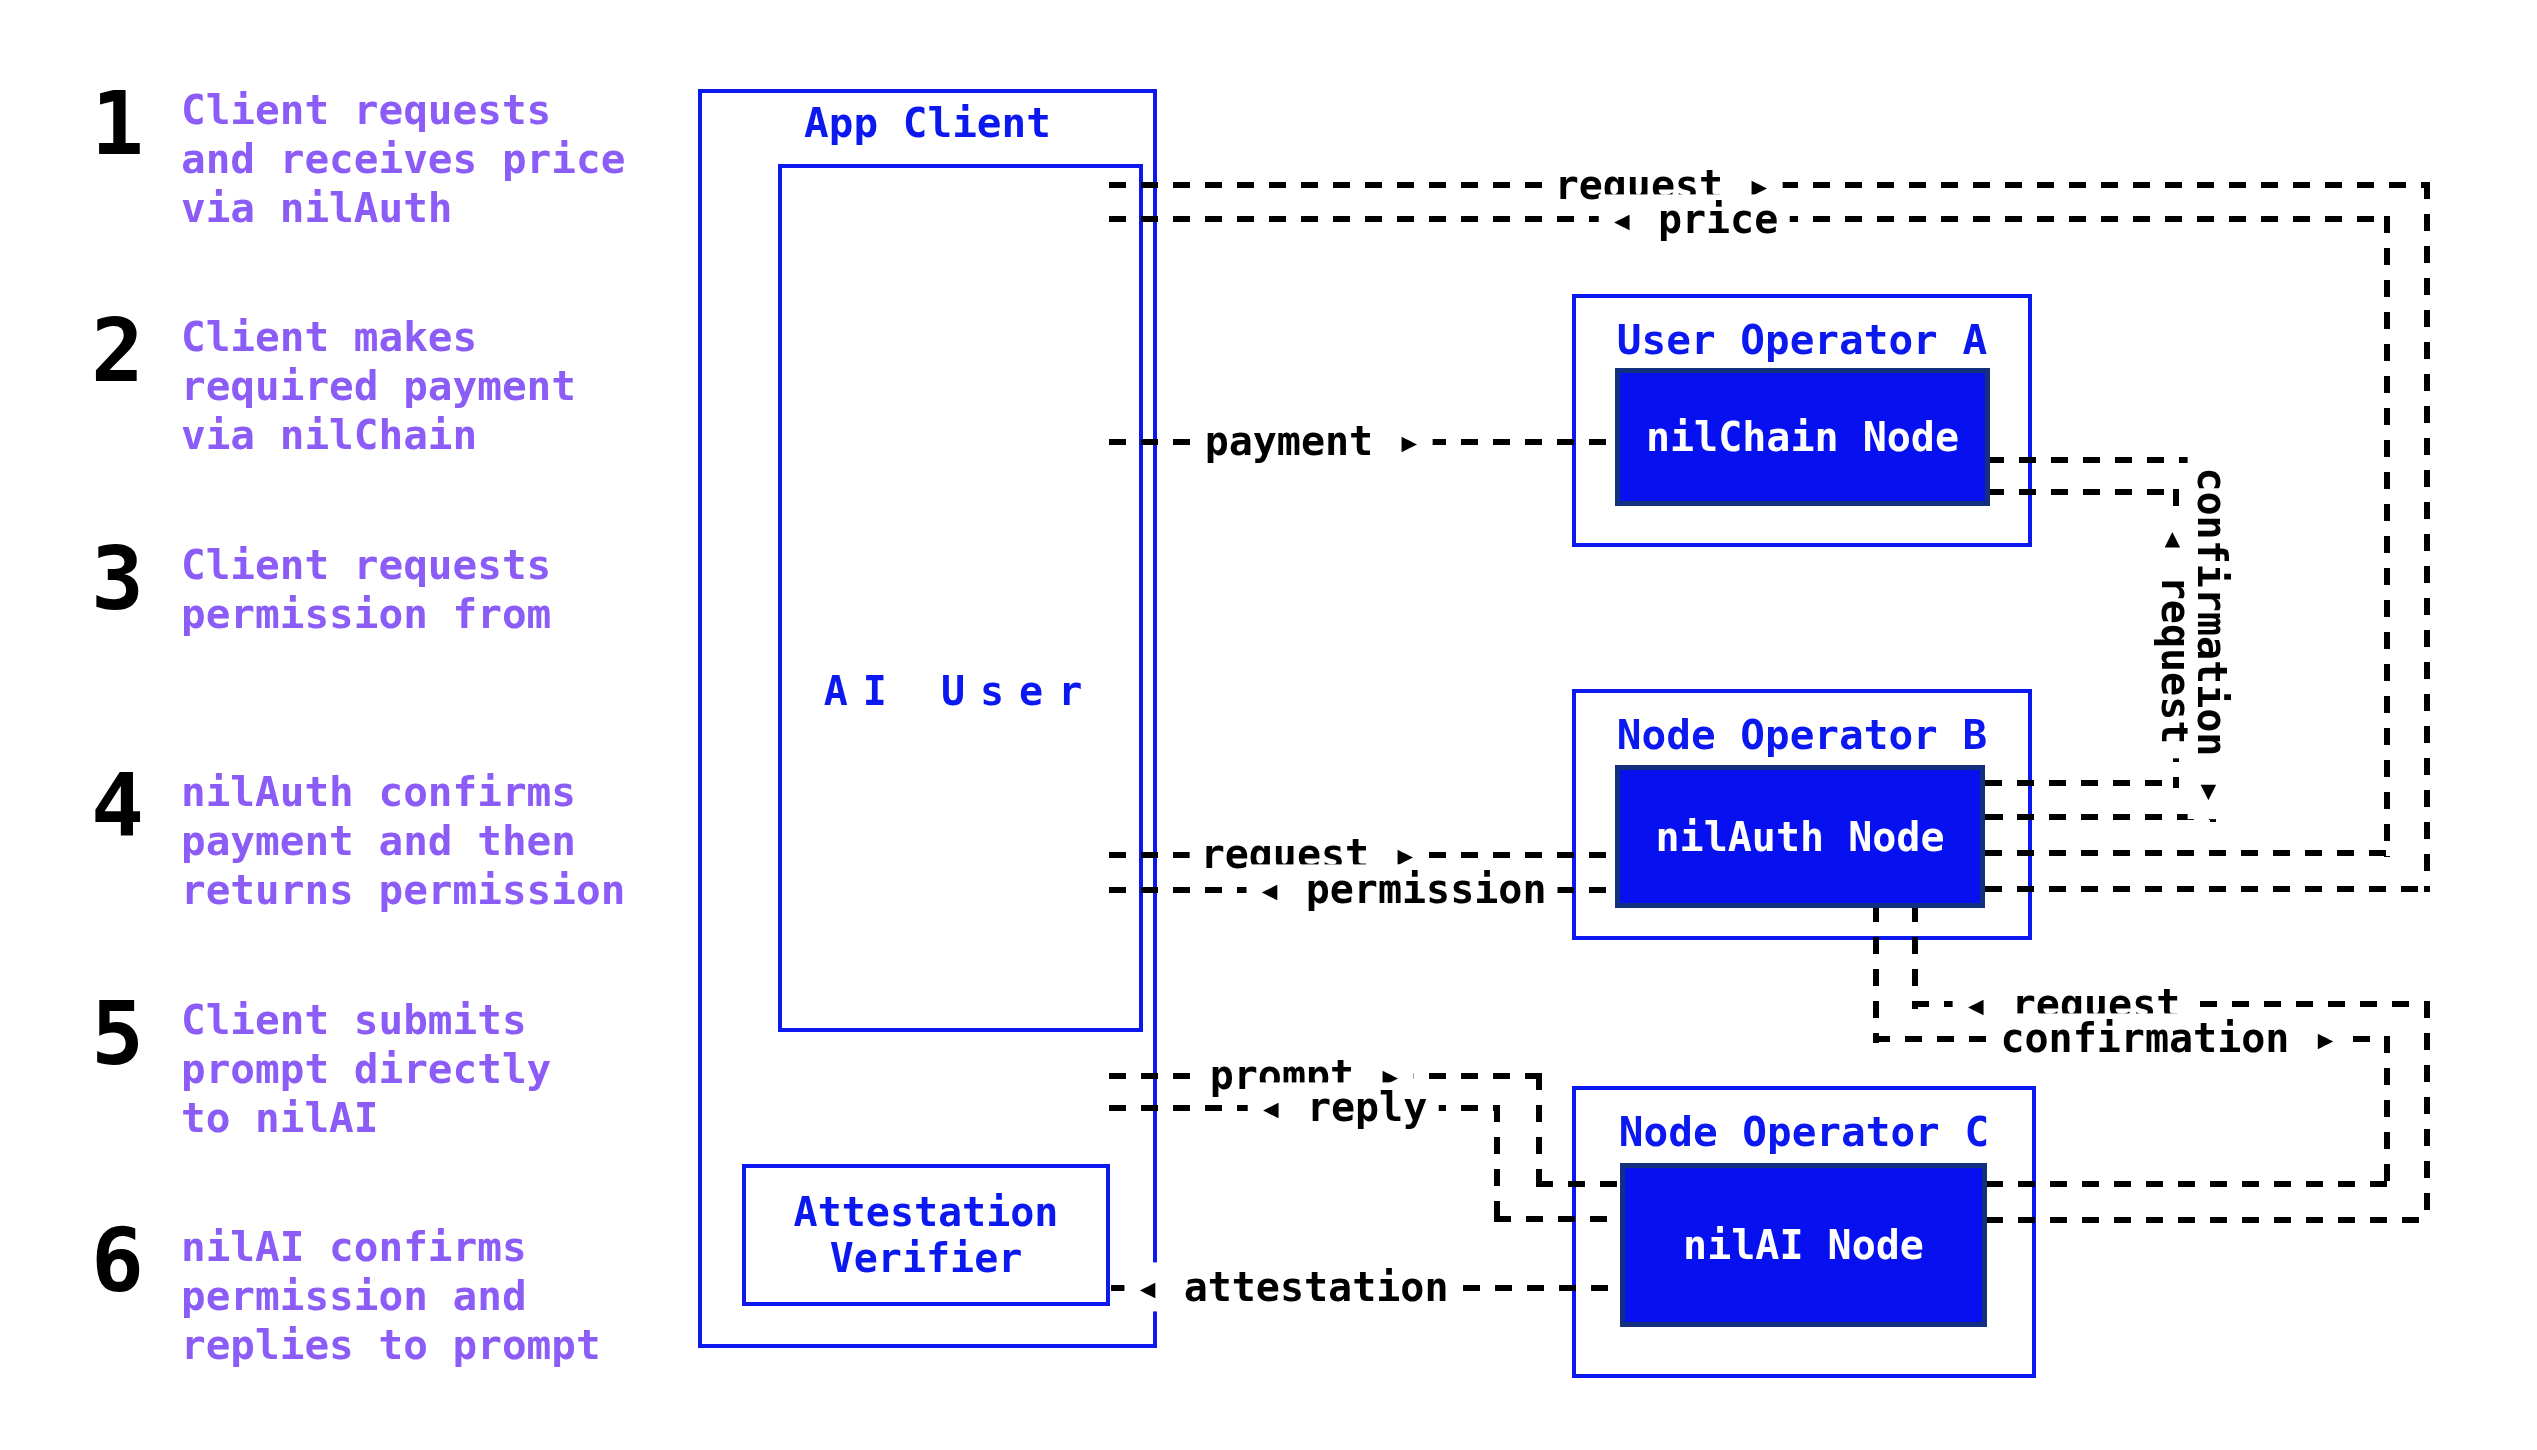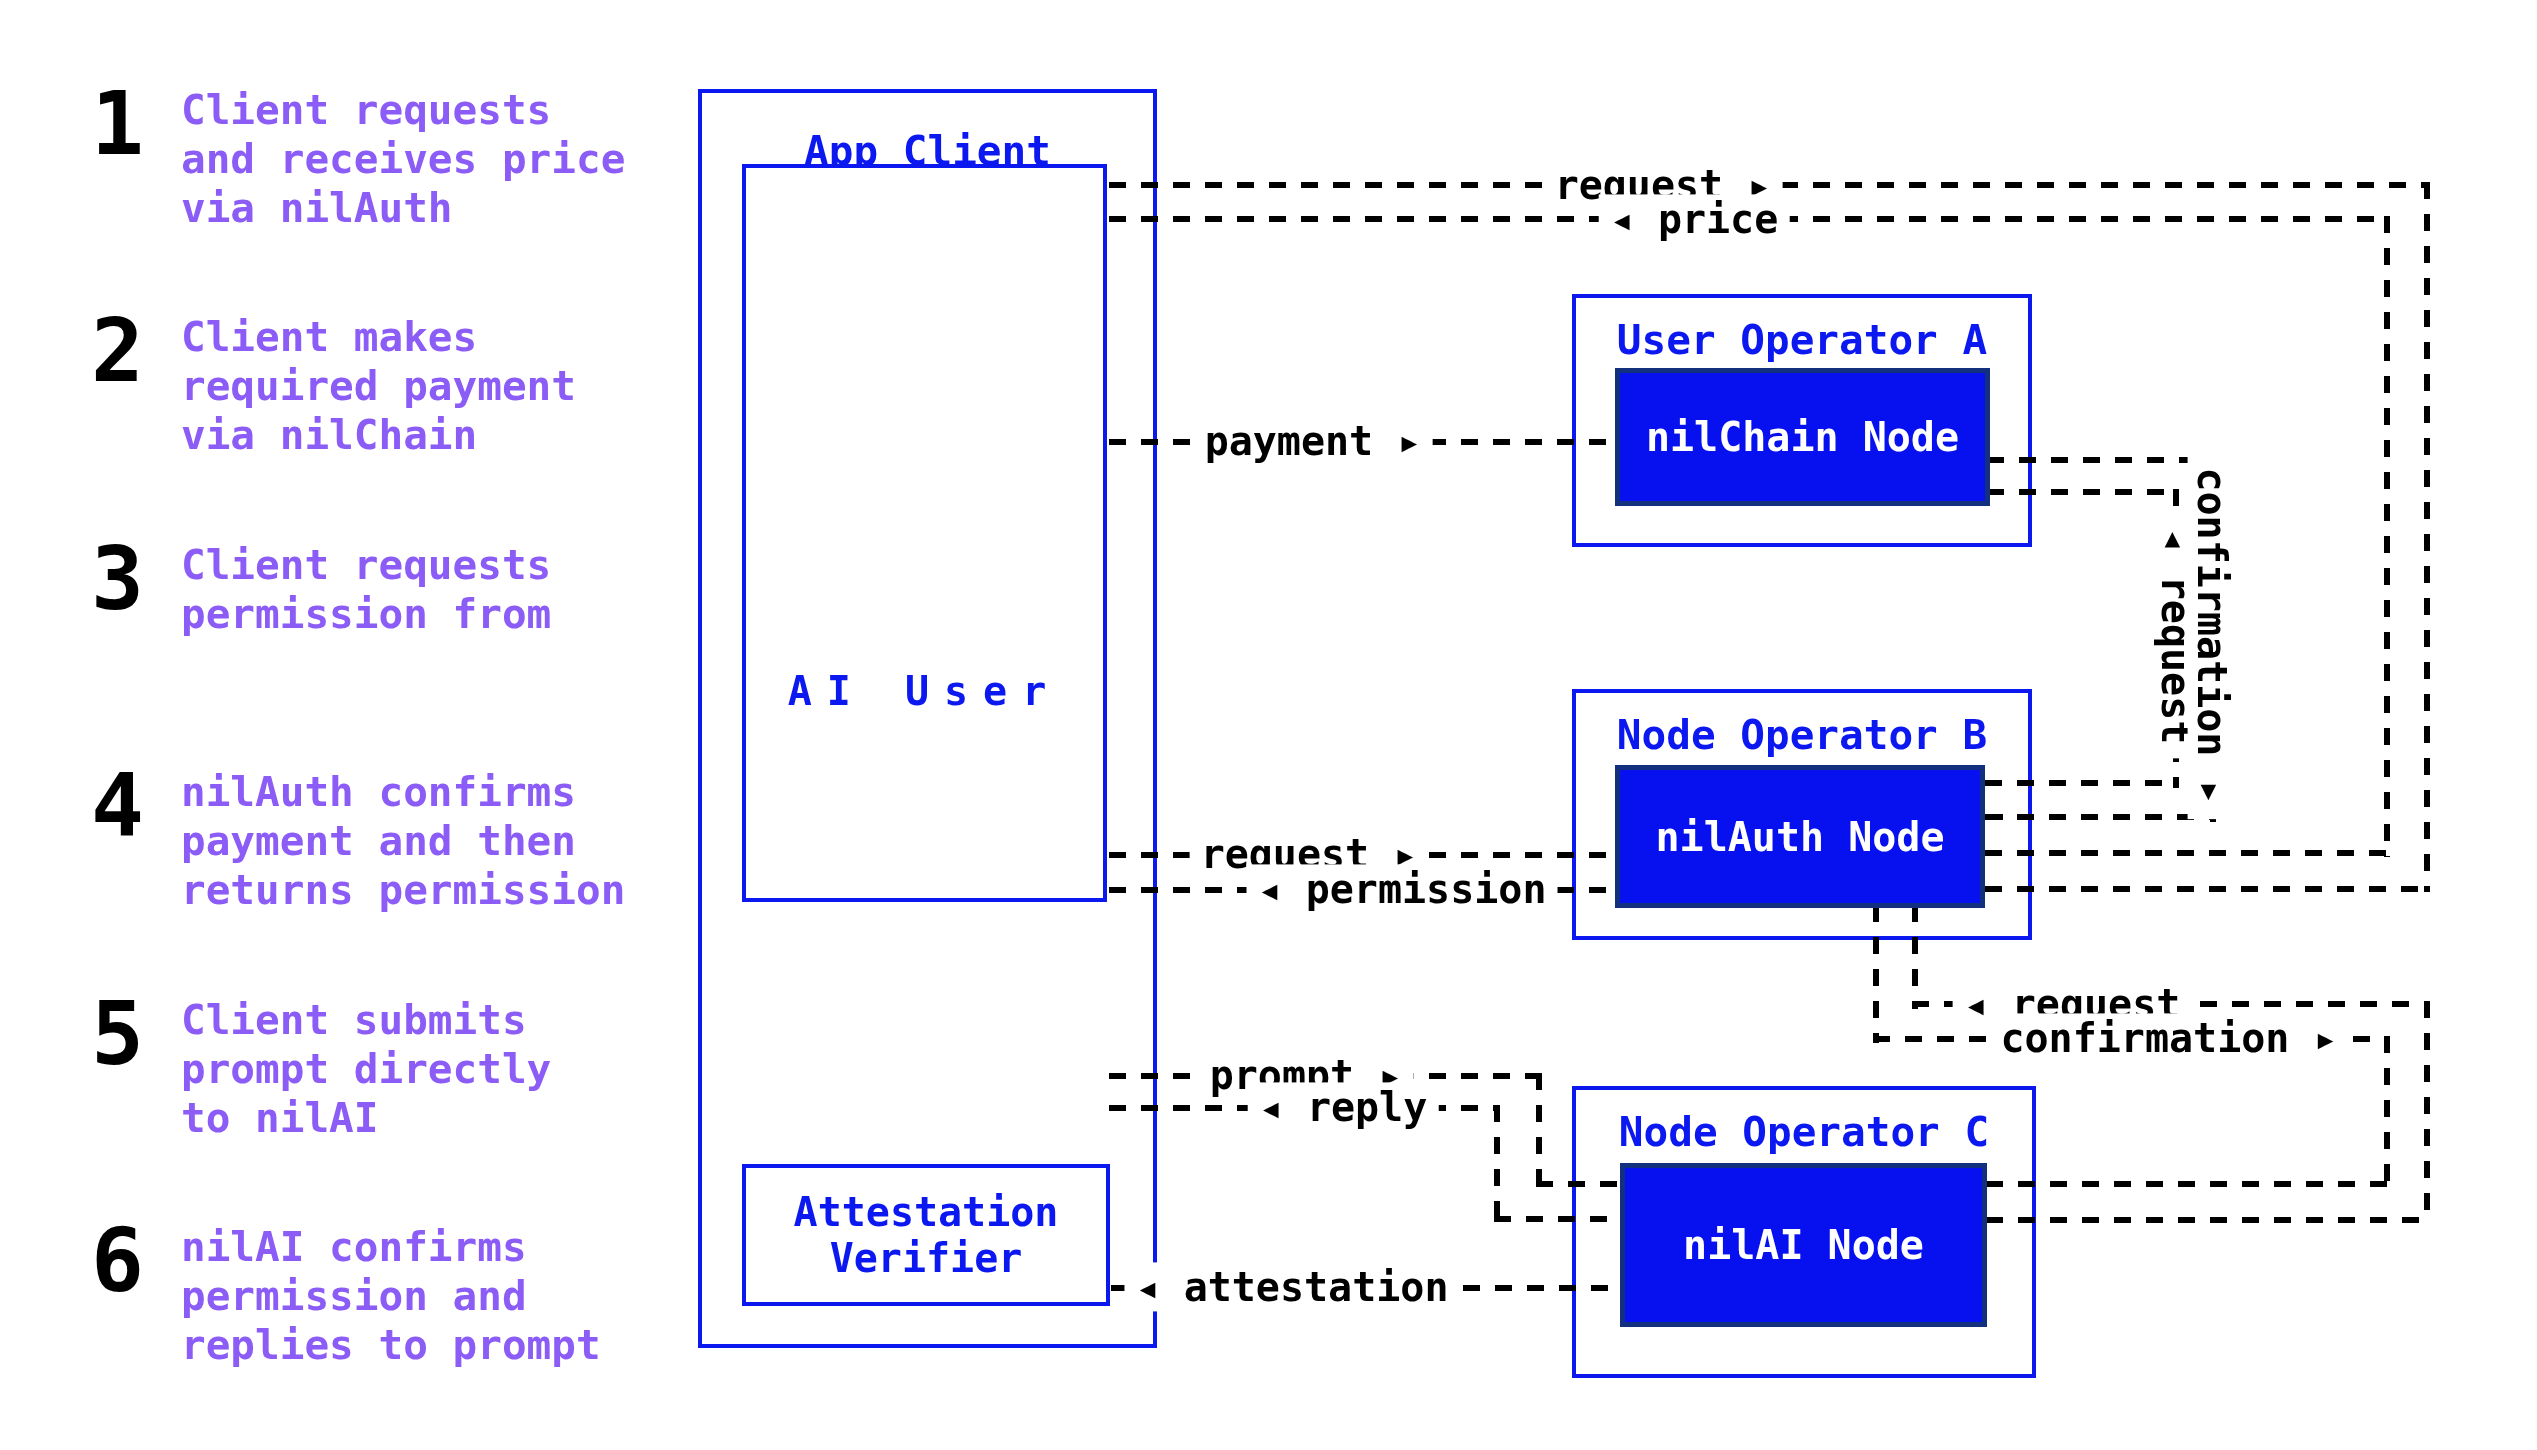--- a/index.html
+++ b/index.html
@@ -115,24 +115,24 @@
   </div>
 
   <div class="step-num" style="top:1217px">6</div>
   <div class="step-text" style="top:1223px">
     <div>nilAI confirms</div>
     <div>permission and</div>
     <div>replies to prompt</div>
   </div>
 
   <div class="outline-box" style="left:698px;top:89px;width:459px;height:1259px">
-    <div class="box-title" style="top:34px">App Client</div>
-  </div>
-
-  <div class="outline-box" style="left:742px;top:164px;width:365px;height:738px">
+    <div class="box-title" style="top:6px">App Client</div>
+  </div>
+
+  <div class="outline-box" style="left:778px;top:164px;width:365px;height:868px">
     <div class="inner-label" style="top:500px;letter-spacing:15px">AI User</div>
   </div>
 
   <div class="outline-box" style="left:742px;top:1164px;width:368px;height:142px">
     <div class="attest-label">Attestation Verifier</div>
   </div>
 
   <div class="outline-box" style="left:1572px;top:294px;width:460px;height:253px">
     <div class="box-title" style="top:17.5px">User Operator A</div>
   </div>

